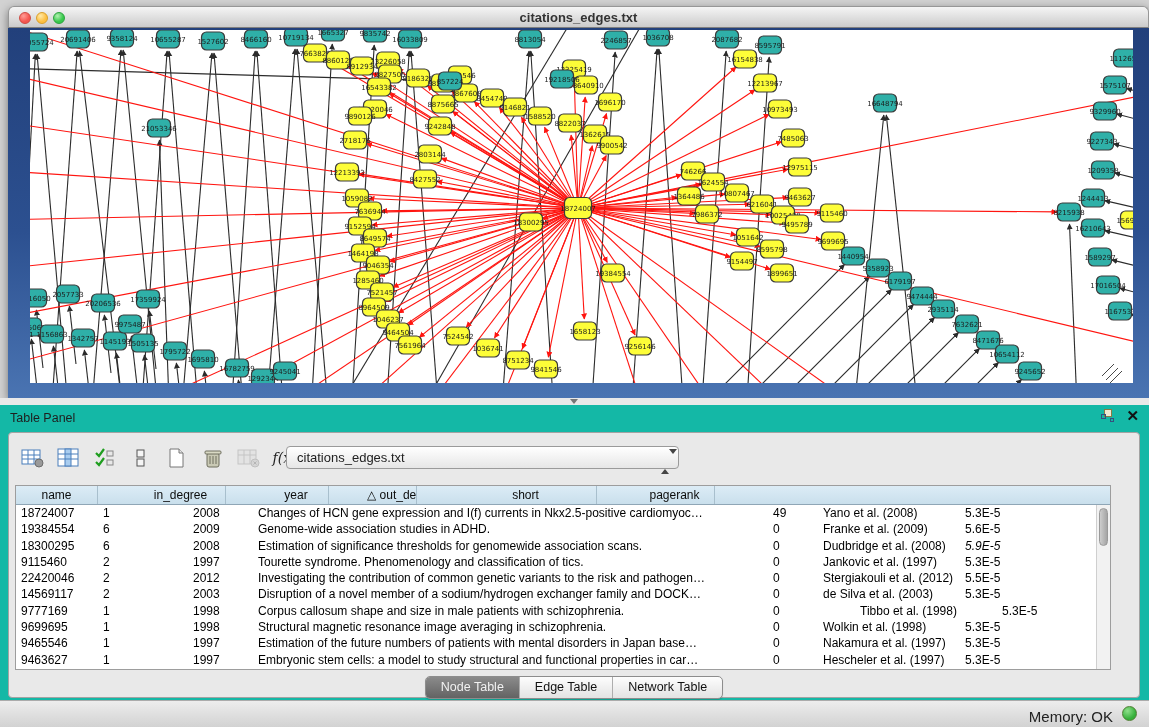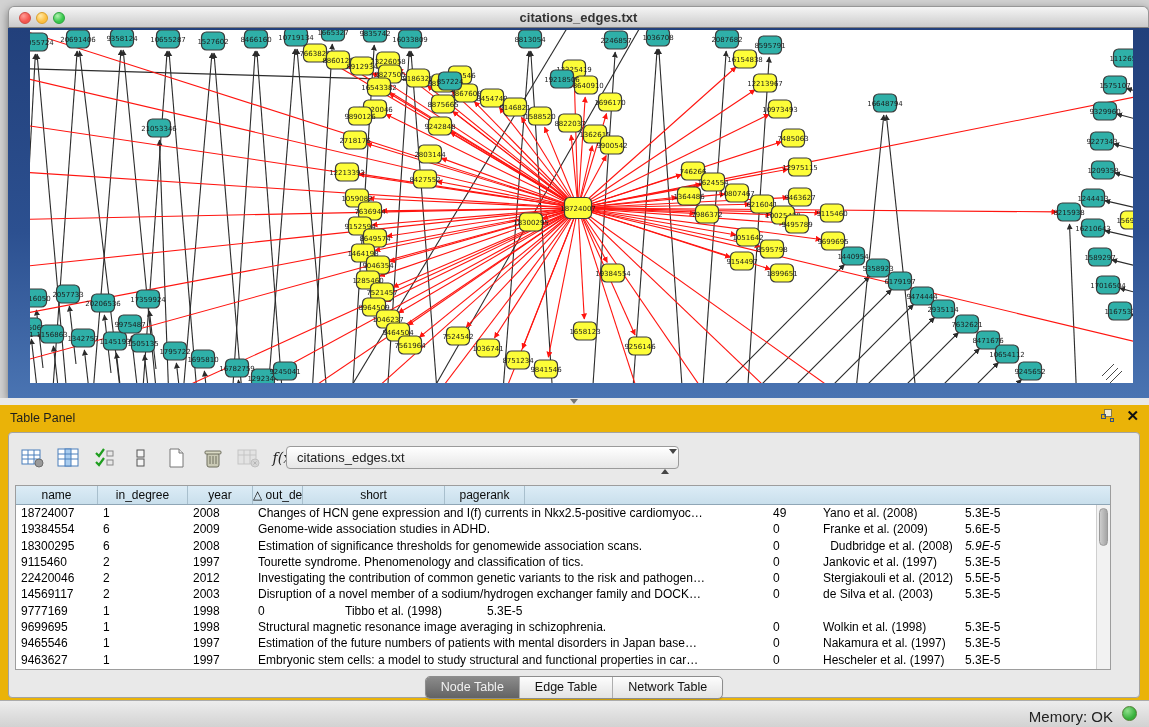--- a/index.html
+++ b/index.html
@@ -23,21 +23,21 @@
                  background:linear-gradient(180deg,#22407b 0%, #2c5090 55%, #4a74b2 100%); }
   .viewport { position:absolute; left:22px; top:2px; right:16px; bottom:15px; background:#ffffff; overflow:hidden; }
   .viewport svg { display:block; }
 
   
   #splitter { position:absolute; left:0; top:398px; width:1149px; height:7px; background:#e9e9e9; }
   #splitter .grip { position:absolute; left:570px; top:1px; width:0; height:0;
                     border-left:4px solid transparent; border-right:4px solid transparent; border-top:5px solid #777; }
 
   
-  #table-panel { position:absolute; left:0; top:405px; width:1149px; height:295px; background:#eab308; }
+  #table-panel { position:absolute; left:0; top:405px; width:1149px; height:295px; background:#14b8a6; }
   .panel-header { position:relative; height:27px; }
   .panel-title { position:absolute; left:10px; top:6px; font-size:12.5px; color:#1e1e1e; }
   .panel-hdr-icons { position:absolute; right:10px; top:4px; display:flex; gap:12px; align-items:center; }
   .float-icon { position:relative; width:13px; height:13px; }
   .float-icon .sq1 { position:absolute; left:3px; top:0; width:8px; height:8px; border:1.5px solid #8a7a44; background:#efe9d2; }
   .float-icon .sq2 { position:absolute; left:0; top:5px; width:5px; height:5px; border:1.5px solid #35507e; }
   .float-icon .sq3 { position:absolute; left:9px; top:9px; width:4px; height:4px; border:1.5px solid #35507e; }
   .close-x { font-size:15px; font-weight:bold; color:#111; line-height:13px; cursor:default; }
 
   .panel-box { position:absolute; left:8px; top:27px; width:1132px; height:266px;
@@ -50,21 +50,21 @@
               border:1px solid #9a9a9a; border-radius:4px;
               background:linear-gradient(#ffffff,#e6e6e6); box-shadow:0 1px 0 rgba(255,255,255,.7) inset;
               font-size:13px; color:#222; line-height:21px; padding-left:10px; position:absolute; }
   .dd-stepper { position:absolute; right:9px; top:4px; width:8px; }
   .dd-stepper .up   { width:0;height:0;border-left:4px solid transparent;border-right:4px solid transparent;border-bottom:5px solid #444; margin-bottom:2px;}
   .dd-stepper .down { width:0;height:0;border-left:4px solid transparent;border-right:4px solid transparent;border-top:5px solid #444;}
 
   .tbl { position:absolute; left:6px; top:52px; width:1096px; height:185px;
          background:#ffffff; border:1px solid #9d9d9d; overflow:hidden; }
   .tbl-header { display:flex; height:19px; background:linear-gradient(#dcecf6,#c9dfec);
-                border-bottom:1px solid #8fa6b6; }
+                border-bottom:1px solid #8fa6b6;gap:38px; }
   .th { font-size:12px; color:#0c0c0c; text-align:center; line-height:18px;
         border-right:1px solid #a8bfcd; overflow:hidden; white-space:nowrap; flex:0 0 auto; }
   .th.fill { flex:1 1 auto; border-right:none; }
   .tbl-body { position:relative; }
   .tr { display:flex; height:16.3px; }
   .td { font-size:12px; color:#000; line-height:16px; padding-left:5px;
         overflow:hidden; white-space:nowrap; flex:0 0 auto; }
   .vscroll { position:absolute; right:0; top:19px; bottom:0; width:14px;
              background:#f2f2f2; border-left:1px solid #cfcfcf; }
   .vthumb { position:absolute; left:2px; top:3px; width:9px; height:38px; border-radius:5px;
@@ -874,21 +874,21 @@
             <div class="td" style="width: 50px;">0</div>
             <div class="td" style="width: 142px;">Franke et al. (2009)</div>
             <div class="td" style="width: 80px;">5.6E-5</div>
           </div>
           <div class="tr">
             <div class="td" style="width: 82px;">18300295</div>
             <div class="td" style="width: 90px;">6</div>
             <div class="td" style="width: 65px;">2008</div>
             <div class="td" style="width: 515px;">Estimation of significance thresholds for genomewide association scans.</div>
             <div class="td" style="width: 50px;">0</div>
-            <div class="td" style="width: 142px; text-align: center;">Dudbridge et al. (2008)</div>
+            <div class="td" style="width: 142px;">Dudbridge et al. (2008)</div>
             <div class="td" style="width: 80px; font-style: italic;">5.9E-5</div>
           </div>
           <div class="tr">
             <div class="td" style="width: 82px;">9115460</div>
             <div class="td" style="width: 90px;">2</div>
             <div class="td" style="width: 65px;">1997</div>
             <div class="td" style="width: 515px;">Tourette syndrome. Phenomenology and classification of tics.</div>
             <div class="td" style="width: 50px;">0</div>
             <div class="td" style="width: 142px;">Jankovic et al. (1997)</div>
             <div class="td" style="width: 80px;">5.3E-5</div>
@@ -908,20 +908,21 @@
             <div class="td" style="width: 65px;">2003</div>
             <div class="td" style="width: 515px;">Disruption of a novel member of a sodium/hydrogen exchanger family and DOCK…</div>
             <div class="td" style="width: 50px;">0</div>
             <div class="td" style="width: 142px;">de Silva et al. (2003)</div>
             <div class="td" style="width: 80px;">5.3E-5</div>
           </div>
           <div class="tr">
             <div class="td" style="width: 82px;">9777169</div>
             <div class="td" style="width: 90px;">1</div>
             <div class="td" style="width: 65px;">1998</div>
+            <div class="td" style="width: 515px;">Corpus callosum shape and size in male patients with schizophrenia.</div>
             <div class="td" style="width: 50px;">0</div>
             <div class="td" style="width: 142px; margin-left: 37px;">Tibbo et al. (1998)</div>
             <div class="td" style="width: 80px;">5.3E-5</div>
           </div>
           <div class="tr">
             <div class="td" style="width: 82px;">9699695</div>
             <div class="td" style="width: 90px;">1</div>
             <div class="td" style="width: 65px;">1998</div>
             <div class="td" style="width: 515px;">Structural magnetic resonance image averaging in schizophrenia.</div>
             <div class="td" style="width: 50px;">0</div>

